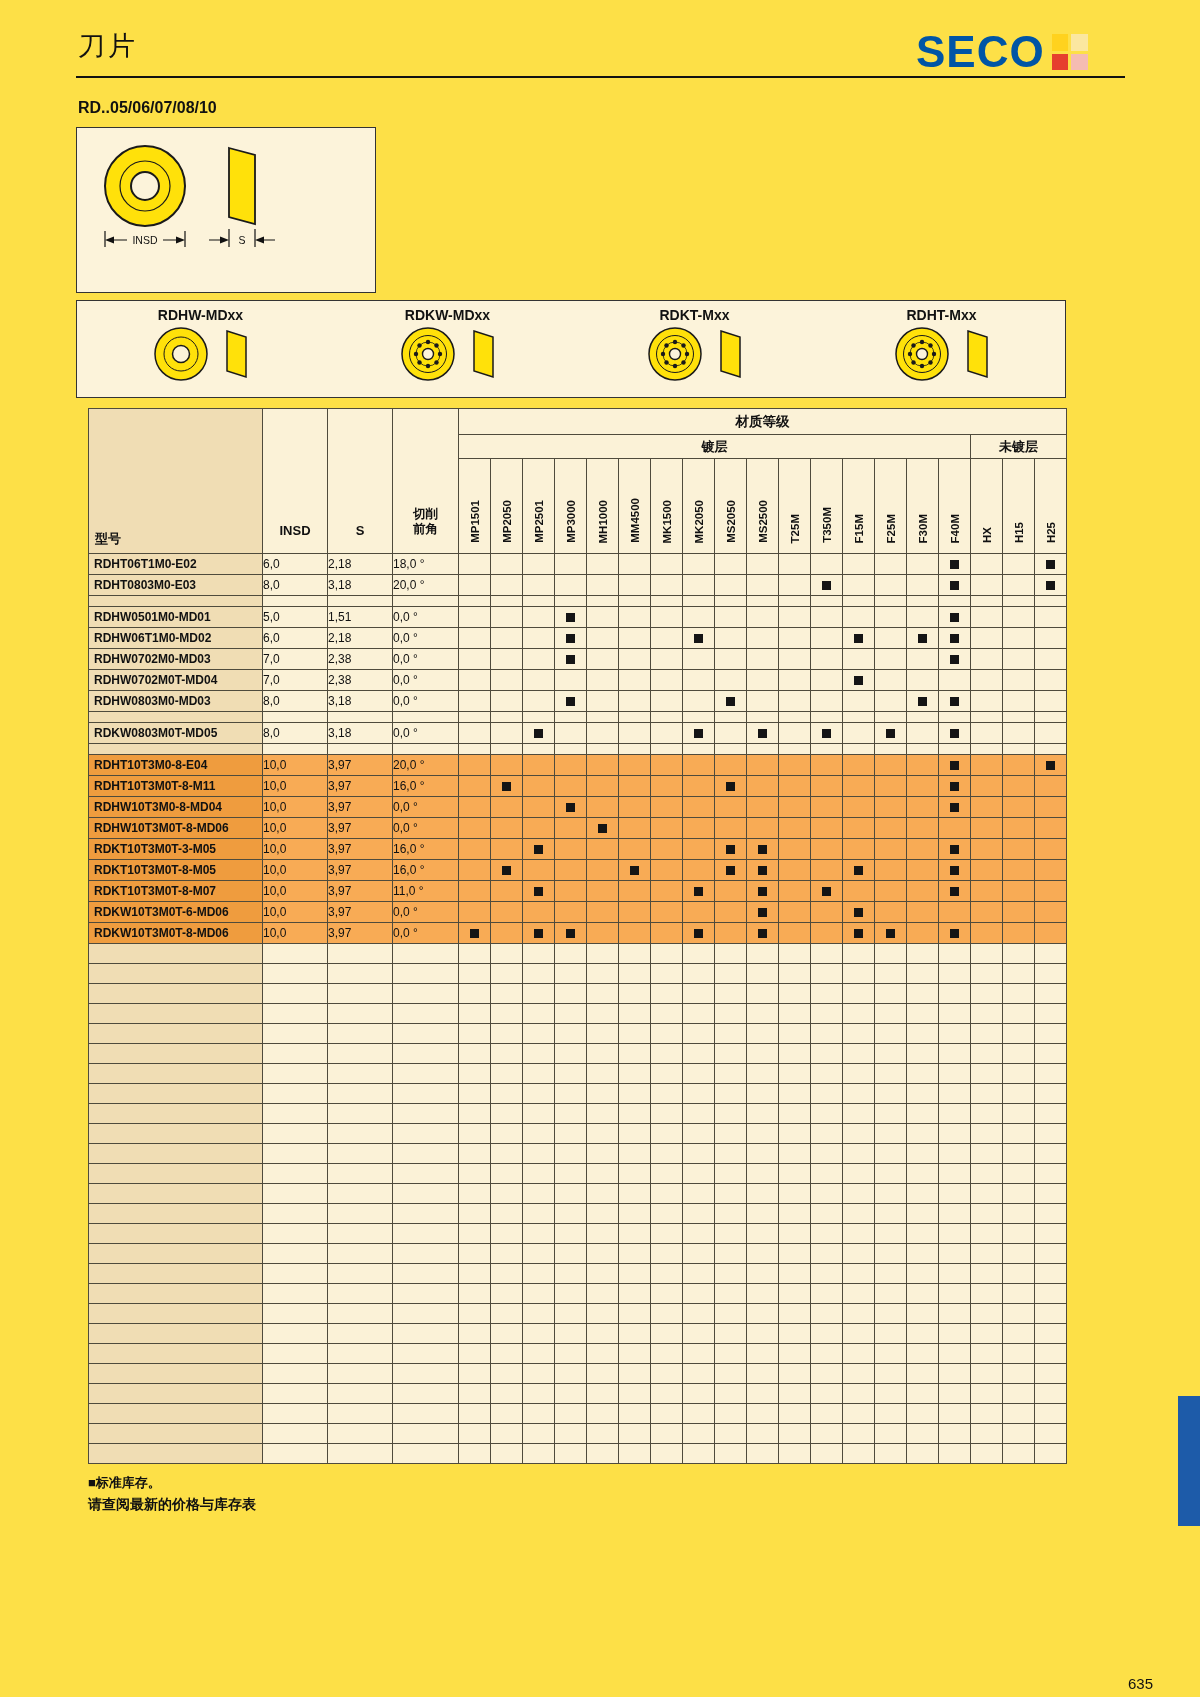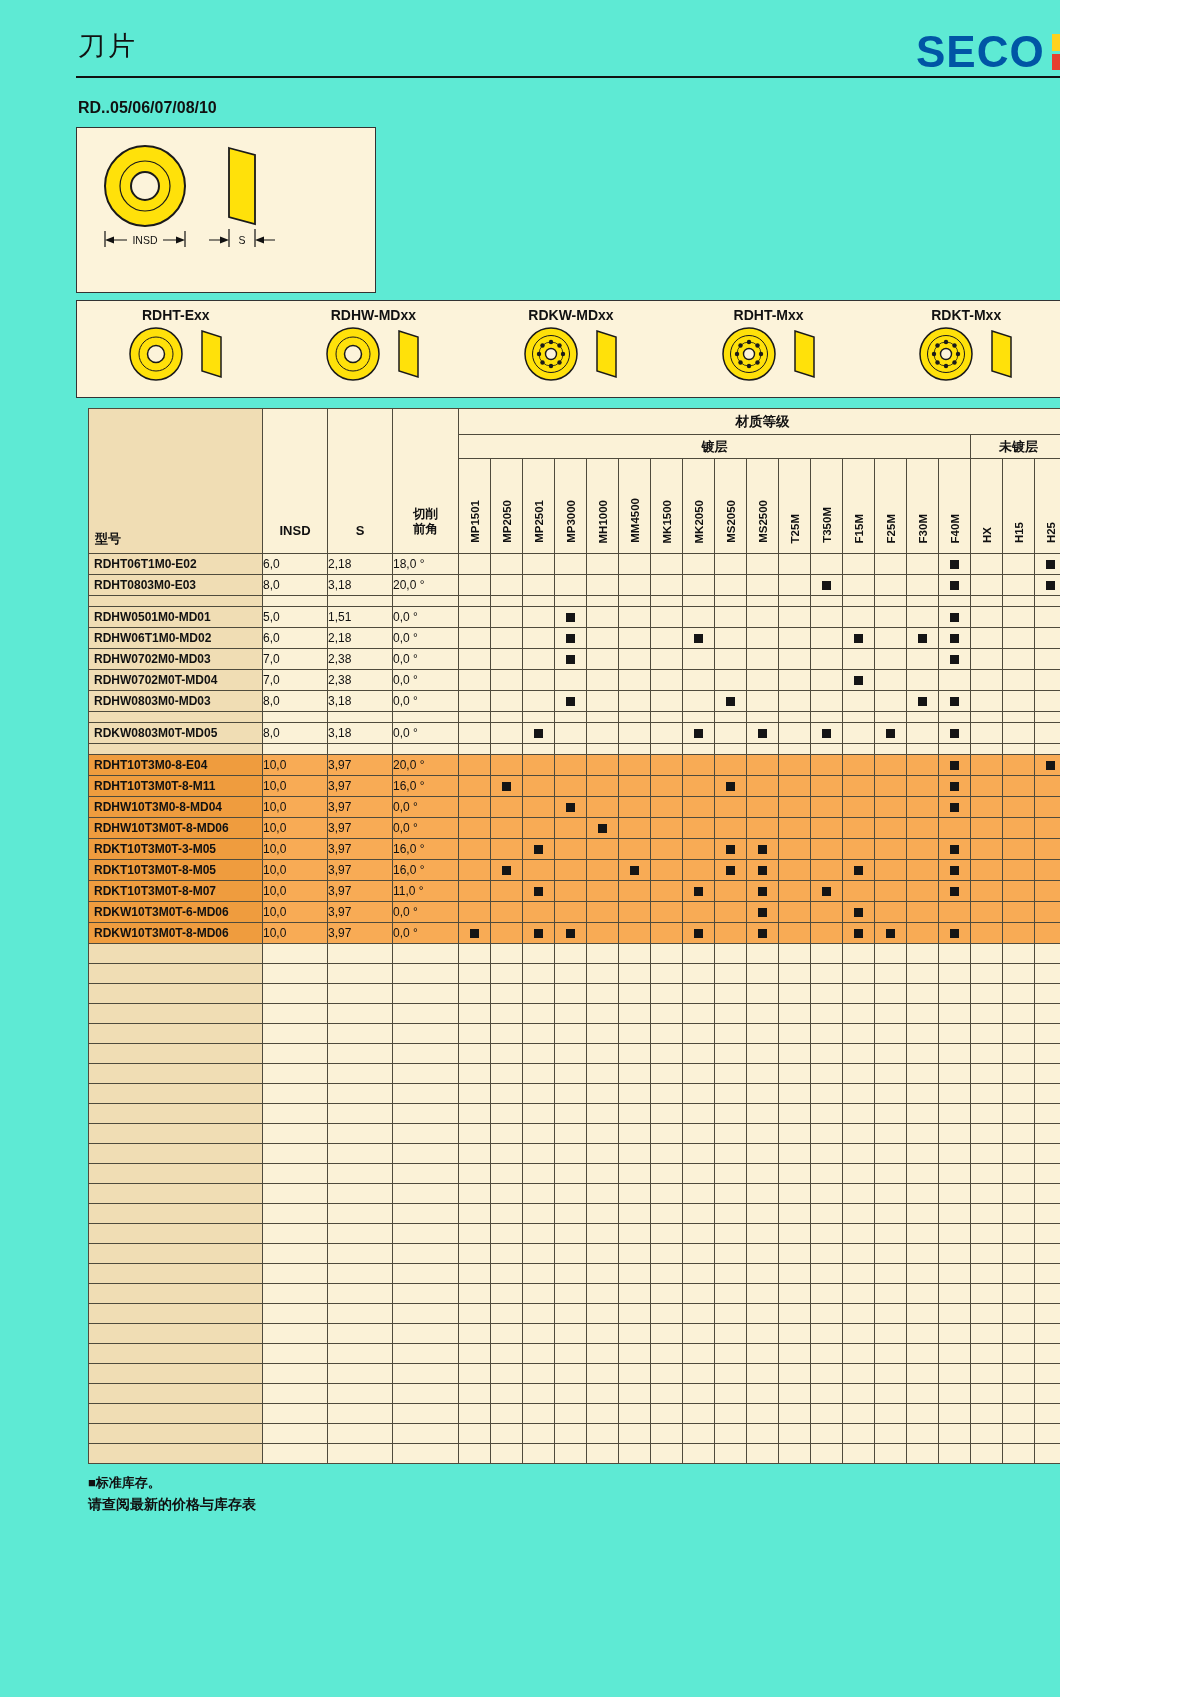--- a/index.html
+++ b/index.html
@@ -1,18 +1,18 @@
 <!DOCTYPE html>
 <html><head>
 <meta charset="utf-8">
 <style>
   * { margin:0; padding:0; box-sizing:border-box; }
   html,body { background:#ffffff; }
   body { font-family:"Liberation Sans", sans-serif; color:#111; }
-  .page { position:relative; width:1060px; height:1697px; background:#5eead4; overflow:hidden; }
+  .page { position:relative; width:1200px; height:1697px; background:#fde047; overflow:hidden; }
 
   .title { position:absolute; left:78px; top:28px; font-size:27px; letter-spacing:3px; color:#111; }
   .title-rule { position:absolute; left:76px; top:76px; width:1049px; height:2px; background:#111; }
 
   .logo { position:absolute; left:916px; top:34px; display:flex; align-items:center; gap:7px; }
   .logo-text { font-size:44px; font-weight:bold; color:#0055a5; letter-spacing:1px; line-height:36px; }
   .logo-grid { width:36px; height:36px; display:grid; grid-template-columns:1fr 1fr; grid-template-rows:1fr 1fr; gap:3px; }
   .logo-grid span { display:block; }
 
   .subtitle { position:absolute; left:78px; top:99px; font-size:16px; font-weight:bold; }
@@ -97,48 +97,57 @@
       <line x1="178" y1="101" x2="178" y2="119" stroke="#111" stroke-width="1.2"></line>
       <line x1="132" y1="112" x2="149" y2="112" stroke="#111" stroke-width="1"></line>
       <polygon points="152,112 143,108.5 143,115.5" fill="#111"></polygon>
       <line x1="198" y1="112" x2="181" y2="112" stroke="#111" stroke-width="1"></line>
       <polygon points="178,112 187,108.5 187,115.5" fill="#111"></polygon>
       <text x="165" y="116" text-anchor="middle" font-size="10.5" fill="#111">S</text>
     </svg>
   </div>
 
   <div class="types-strip">
-      <div class="type-section">
-        <div class="type-label">RDHT-Exx</div>
-                   <div class="type-icons">
-          <svg width="58" height="58" viewBox="0 0 58 58">
-    <circle cx="29" cy="29" r="26" fill="#ffe10a" stroke="#1a1a1a" stroke-width="1.5"></circle>
-    <circle cx="29" cy="29" r="17" fill="none" stroke="#1a1a1a" stroke-width="1"></circle>
-    <circle cx="29" cy="29" r="8.5" fill="#fcf3da" stroke="#1a1a1a" stroke-width="1.5"></circle>
-          </svg>
-          <svg width="28" height="58" viewBox="0 0 28 58">
-  <polygon points="5,6 24,12 24,52 5,46" fill="#ffe10a" stroke="#1a1a1a" stroke-width="1.5"></polygon>
-          </svg>
-        </div>
-      </div>
       <div class="type-section">
         <div class="type-label">RDHW-MDxx</div>
                    <div class="type-icons">
           <svg width="58" height="58" viewBox="0 0 58 58">
     <circle cx="29" cy="29" r="26" fill="#ffe10a" stroke="#1a1a1a" stroke-width="1.5"></circle>
     <circle cx="29" cy="29" r="17" fill="none" stroke="#1a1a1a" stroke-width="1"></circle>
     <circle cx="29" cy="29" r="8.5" fill="#fcf3da" stroke="#1a1a1a" stroke-width="1.5"></circle>
           </svg>
           <svg width="28" height="58" viewBox="0 0 28 58">
   <polygon points="5,6 24,12 24,52 5,46" fill="#ffe10a" stroke="#1a1a1a" stroke-width="1.5"></polygon>
           </svg>
         </div>
       </div>
       <div class="type-section">
         <div class="type-label">RDKW-MDxx</div>
+                   <div class="type-icons">
+          <svg width="58" height="58" viewBox="0 0 58 58">
+      <circle cx="29" cy="29" r="26" fill="#ffe10a" stroke="#1a1a1a" stroke-width="1.5"></circle>
+      <circle cx="29" cy="29" r="18.5" fill="none" stroke="#1a1a1a" stroke-width="1"></circle>
+      <circle cx="29" cy="29" r="12" fill="none" stroke="#1a1a1a" stroke-width="0.8"></circle>
+            <circle cx="41.0" cy="29.0" r="2.2" fill="#1a1a1a"></circle>
+            <circle cx="37.5" cy="37.5" r="2.2" fill="#1a1a1a"></circle>
+            <circle cx="29.0" cy="41.0" r="2.2" fill="#1a1a1a"></circle>
+            <circle cx="20.5" cy="37.5" r="2.2" fill="#1a1a1a"></circle>
+            <circle cx="17.0" cy="29.0" r="2.2" fill="#1a1a1a"></circle>
+            <circle cx="20.5" cy="20.5" r="2.2" fill="#1a1a1a"></circle>
+            <circle cx="29.0" cy="17.0" r="2.2" fill="#1a1a1a"></circle>
+            <circle cx="37.5" cy="20.5" r="2.2" fill="#1a1a1a"></circle>
+      <circle cx="29" cy="29" r="5.5" fill="#fcf3da" stroke="#1a1a1a" stroke-width="1.4"></circle>
+          </svg>
+          <svg width="28" height="58" viewBox="0 0 28 58">
+  <polygon points="5,6 24,12 24,52 5,46" fill="#ffe10a" stroke="#1a1a1a" stroke-width="1.5"></polygon>
+          </svg>
+        </div>
+      </div>
+      <div class="type-section">
+        <div class="type-label">RDKT-Mxx</div>
                    <div class="type-icons">
           <svg width="58" height="58" viewBox="0 0 58 58">
       <circle cx="29" cy="29" r="26" fill="#ffe10a" stroke="#1a1a1a" stroke-width="1.5"></circle>
       <circle cx="29" cy="29" r="18.5" fill="none" stroke="#1a1a1a" stroke-width="1"></circle>
       <circle cx="29" cy="29" r="12" fill="none" stroke="#1a1a1a" stroke-width="0.8"></circle>
             <circle cx="41.0" cy="29.0" r="2.2" fill="#1a1a1a"></circle>
             <circle cx="37.5" cy="37.5" r="2.2" fill="#1a1a1a"></circle>
             <circle cx="29.0" cy="41.0" r="2.2" fill="#1a1a1a"></circle>
             <circle cx="20.5" cy="37.5" r="2.2" fill="#1a1a1a"></circle>
             <circle cx="17.0" cy="29.0" r="2.2" fill="#1a1a1a"></circle>
@@ -167,42 +176,20 @@
             <circle cx="20.5" cy="20.5" r="2.2" fill="#1a1a1a"></circle>
             <circle cx="29.0" cy="17.0" r="2.2" fill="#1a1a1a"></circle>
             <circle cx="37.5" cy="20.5" r="2.2" fill="#1a1a1a"></circle>
       <circle cx="29" cy="29" r="5.5" fill="#fcf3da" stroke="#1a1a1a" stroke-width="1.4"></circle>
           </svg>
           <svg width="28" height="58" viewBox="0 0 28 58">
   <polygon points="5,6 24,12 24,52 5,46" fill="#ffe10a" stroke="#1a1a1a" stroke-width="1.5"></polygon>
           </svg>
         </div>
       </div>
-      <div class="type-section">
-        <div class="type-label">RDKT-Mxx</div>
-                   <div class="type-icons">
-          <svg width="58" height="58" viewBox="0 0 58 58">
-      <circle cx="29" cy="29" r="26" fill="#ffe10a" stroke="#1a1a1a" stroke-width="1.5"></circle>
-      <circle cx="29" cy="29" r="18.5" fill="none" stroke="#1a1a1a" stroke-width="1"></circle>
-      <circle cx="29" cy="29" r="12" fill="none" stroke="#1a1a1a" stroke-width="0.8"></circle>
-            <circle cx="41.0" cy="29.0" r="2.2" fill="#1a1a1a"></circle>
-            <circle cx="37.5" cy="37.5" r="2.2" fill="#1a1a1a"></circle>
-            <circle cx="29.0" cy="41.0" r="2.2" fill="#1a1a1a"></circle>
-            <circle cx="20.5" cy="37.5" r="2.2" fill="#1a1a1a"></circle>
-            <circle cx="17.0" cy="29.0" r="2.2" fill="#1a1a1a"></circle>
-            <circle cx="20.5" cy="20.5" r="2.2" fill="#1a1a1a"></circle>
-            <circle cx="29.0" cy="17.0" r="2.2" fill="#1a1a1a"></circle>
-            <circle cx="37.5" cy="20.5" r="2.2" fill="#1a1a1a"></circle>
-      <circle cx="29" cy="29" r="5.5" fill="#fcf3da" stroke="#1a1a1a" stroke-width="1.4"></circle>
-          </svg>
-          <svg width="28" height="58" viewBox="0 0 28 58">
-  <polygon points="5,6 24,12 24,52 5,46" fill="#ffe10a" stroke="#1a1a1a" stroke-width="1.5"></polygon>
-          </svg>
-        </div>
-      </div>
     </div>
 
   <div class="grades-table-wrap">
     <table class="grades" id="grades-table">
         <colgroup>
           <col style="width:174px">
           <col style="width:65px">
           <col style="width:65px">
           <col style="width:66px">
           <col style="width:32px">

